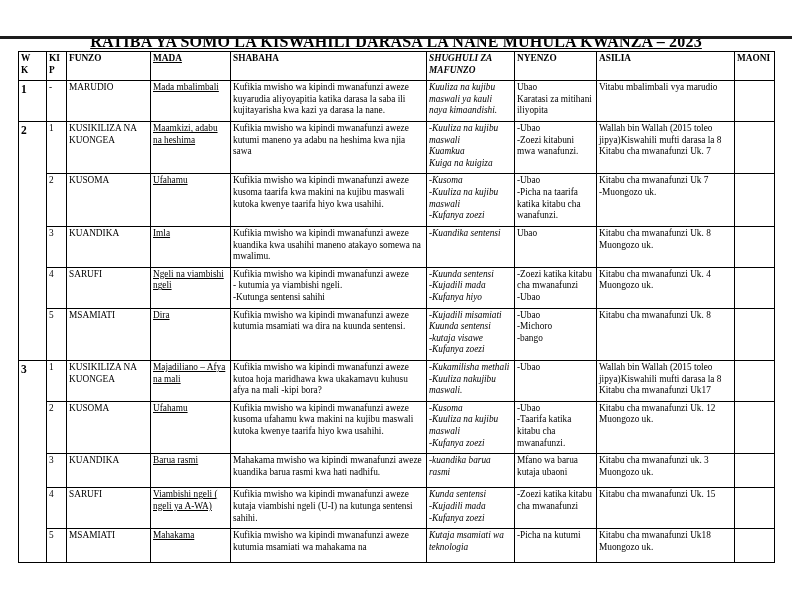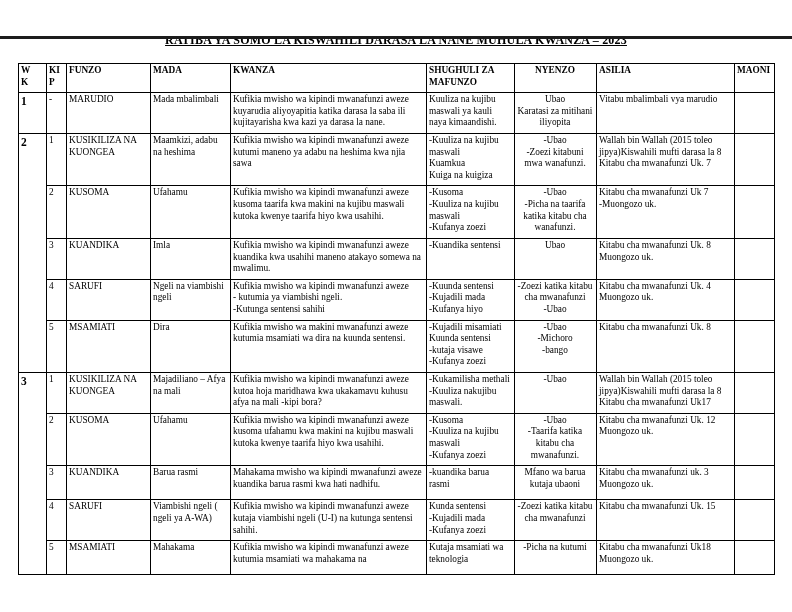--- a/index.html
+++ b/index.html
@@ -19,22 +19,21 @@
     background: #fff;
   }
   .top-rule {
     position: absolute;
     top: 3px; left: 0;
     width: 792px; height: 3px;
     background: #1c1c1c;
   }
   .title {
     margin-top: 33px;
-    margin-bottom: 15px;
-    font-size: 12px;
+    font-size: 16px;
     font-weight: bold;
     text-align: center;
     text-decoration: underline;
     letter-spacing: 0.2px;
   }
   table.schedule {
     border-collapse: collapse;
     table-layout: fixed;
     width: 756px;
   }
@@ -46,24 +45,24 @@
     font-size: 9.3px;
     line-height: 1.25;
     white-space: pre-line;
     overflow: hidden;
   }
   th { font-weight: bold; }
   tbody tr { height: 34px; }
   .col-wk      { width: 28px; }
   .col-kip     { width: 20px; margin-left: 18px; }
   .col-funzo   { width: 84px; }
-  .col-mada    { width: 80px; }
+  .col-mada    { width: 80px; text-decoration: underline; }
   .col-shabaha { width: 196px; }
-  .col-shughuli{ width: 88px; }
-  .col-nyenzo  { width: 82px; text-align: center; }
+  .col-shughuli{ width: 88px; font-style: italic; }
+  .col-nyenzo  { width: 82px; }
   .col-asilia  { width: 138px; margin-top: 8px; }
   .col-maoni   { width: 40px; }
   td.week-cell {
     font-weight: bold;
     font-size: 11.5px;
   }
 </style>
 </head>
 <body>
 
@@ -72,21 +71,21 @@
   <h1 class="title">RATIBA YA SOMO LA KISWAHILI DARASA LA NANE MUHULA KWANZA – 2023</h1>
   <table class="schedule">
     <thead>
         <tr>
           <th class="col-wk">W
 K</th>
           <th class="col-kip">KI
 P</th>
           <th class="col-funzo">FUNZO</th>
           <th class="col-mada">MADA</th>
-          <th class="col-shabaha">KWANZA</th>
+          <th class="col-shabaha">SHABAHA</th>
           <th class="col-shughuli">SHUGHULI ZA
 MAFUNZO</th>
           <th class="col-nyenzo">NYENZO</th>
           <th class="col-asilia">ASILIA</th>
           <th class="col-maoni">MAONI</th>
         </tr>
       </thead>
     <tbody>
         <tr>
           <td rowspan="1" class="col-wk week-cell">1</td>
@@ -152,21 +151,21 @@
           <td class="col-nyenzo">-Zoezi katika kitabu cha mwanafunzi
 -Ubao</td>
           <td class="col-asilia">Kitabu cha mwanafunzi Uk. 4
 Muongozo uk.</td>
           <td class="col-maoni"></td>
         </tr>
         <tr>
           <td class="col-kip">5</td>
           <td class="col-funzo">MSAMIATI</td>
           <td class="col-mada">Dira</td>
-          <td class="col-shabaha">Kufikia mwisho wa makini mwanafunzi aweze kutumia msamiati wa dira na kuunda sentensi.</td>
+          <td class="col-shabaha">Kufikia mwisho wa kipindi mwanafunzi aweze kutumia msamiati wa dira na kuunda sentensi.</td>
           <td class="col-shughuli">-Kujadili misamiati
 Kuunda sentensi
 -kutaja visawe
 -Kufanya zoezi</td>
           <td class="col-nyenzo">-Ubao
 -Michoro
 -bango</td>
           <td class="col-asilia">Kitabu cha mwanafunzi Uk. 8</td>
           <td class="col-maoni"></td>
         </tr>

